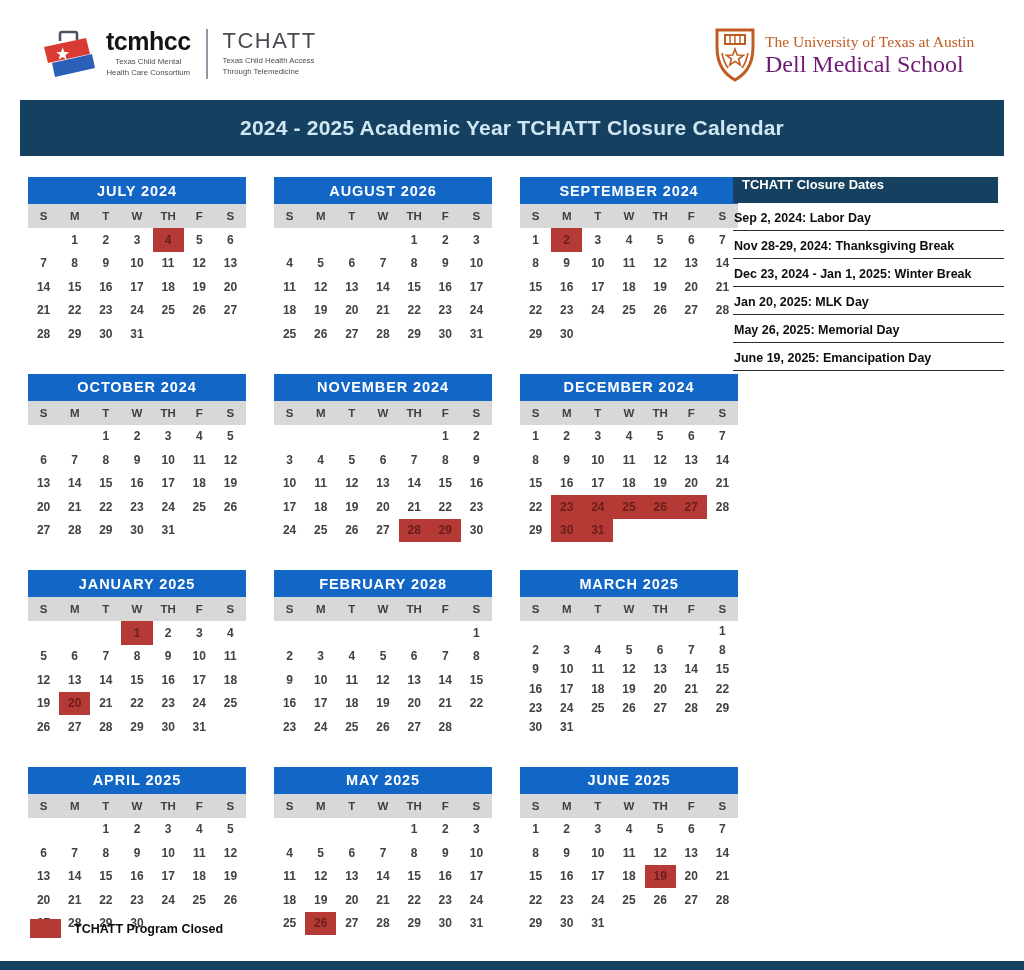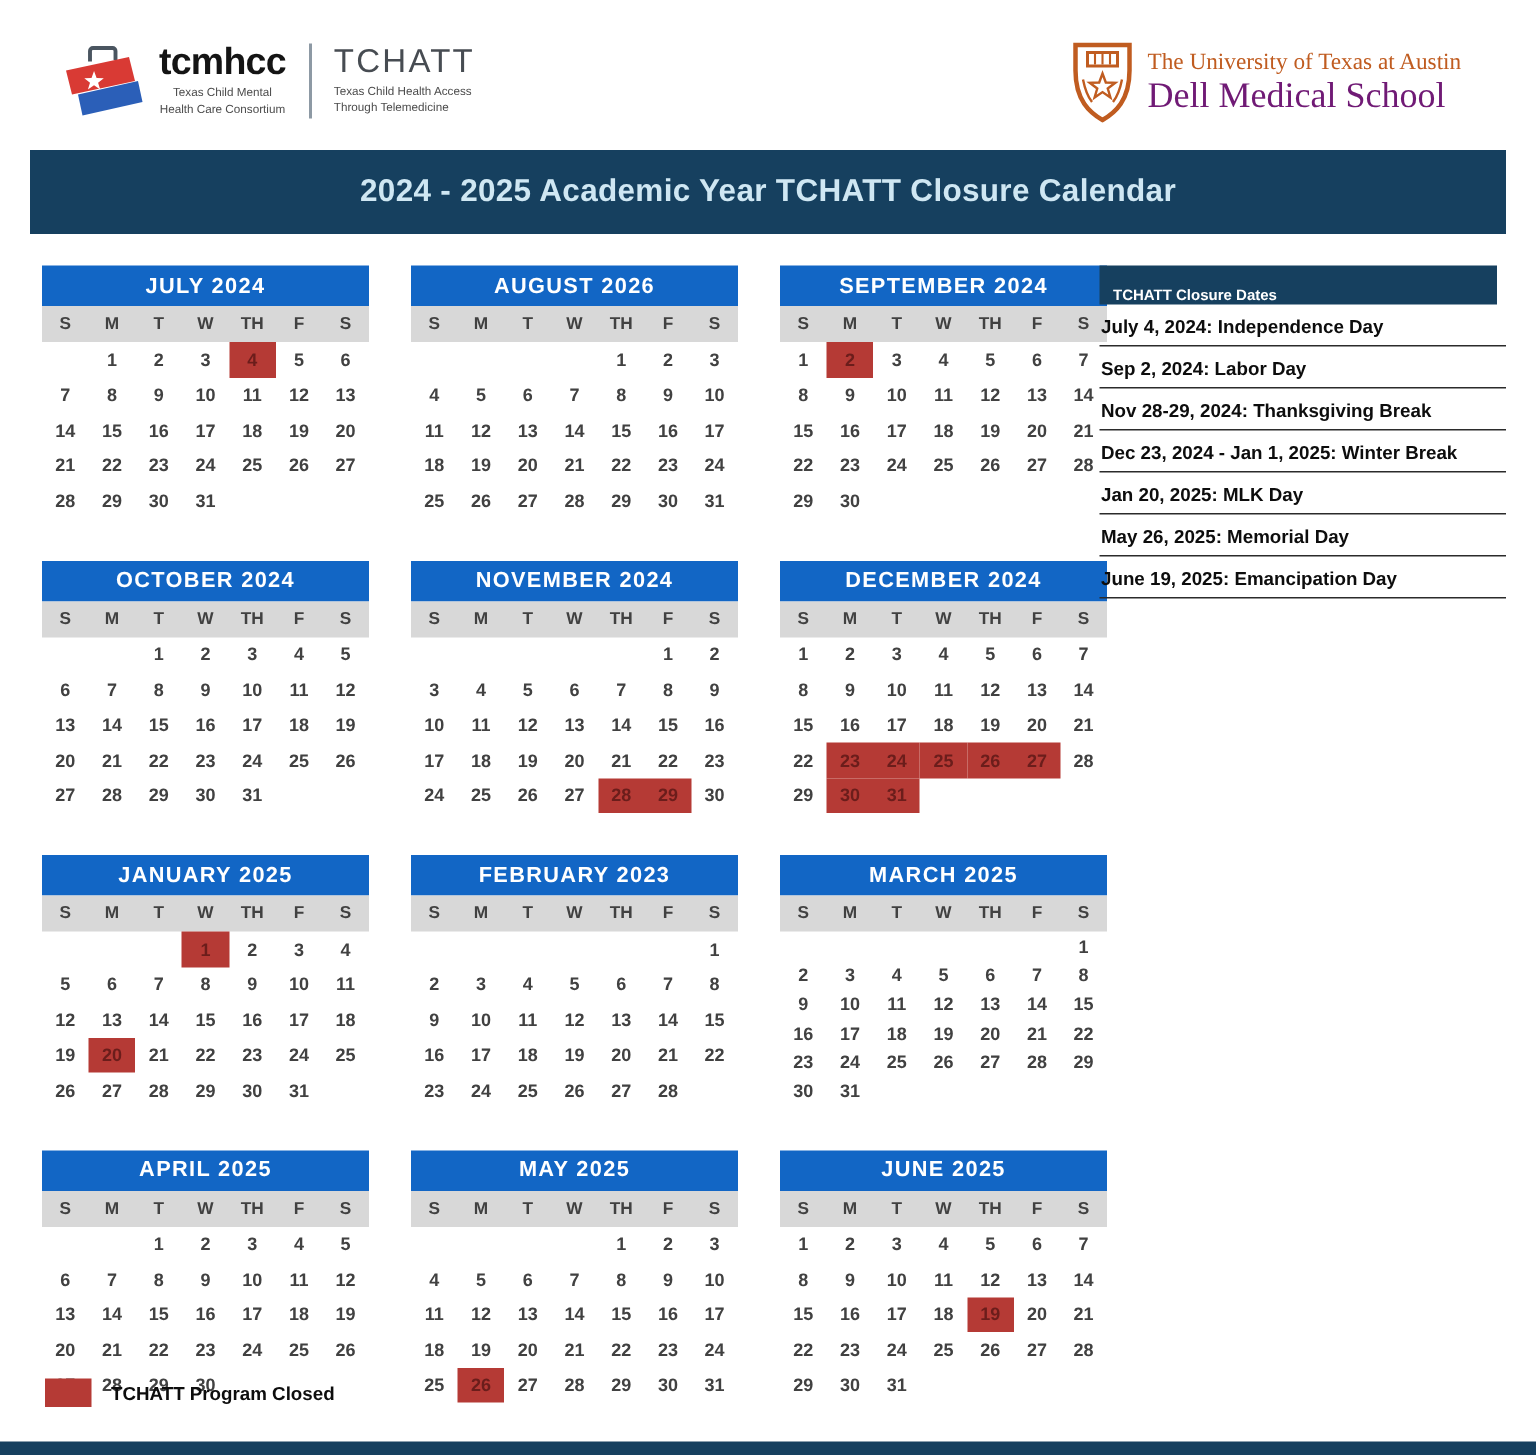--- a/index.html
+++ b/index.html
@@ -53,22 +53,22 @@
   .day {
     display:flex; align-items:center; justify-content:center;
     font-size:12px; font-weight:bold; color:#414141;
   }
   .day.closed { background:#b53a35; color:#6b1d1b; }
 
   
   .sidebar { position:absolute; left:733px; top:177px; width:271px; }
   .sidebar-header {
     height:26px; background:#16405f; color:#ffffff; width:265px;
-    display:flex; align-items:flex-end; padding-left:9px; box-sizing:border-box;
-    font-size:10px; font-weight:bold;
+    display:flex; align-items:flex-start; padding-left:9px; box-sizing:border-box;
+    font-size:13px; font-weight:bold;
   }
   .closure-item {
     font-size:12.5px; font-weight:bold; color:#0d0d0d;
     padding:8px 0 5px 1px; border-bottom:1.6px solid #2b2b2b;
   }
 
   
   .legend { position:absolute; left:30px; top:919px; display:flex; align-items:center; }
   .legend-swatch { width:31px; height:19px; background:#b53a35; }
   .legend-label { margin-left:13px; font-size:12.5px; font-weight:bold; color:#0d0d0d; }
@@ -481,21 +481,21 @@
         <div class="day">28</div>
         <div class="day">29</div>
         <div class="day">30</div>
         <div class="day">31</div>
         <div class="day"></div>
       </div>
   </div>
 
   <div class="month">
     <div class="month-header">
-      <span class="month-title">FEBRUARY 2023</span>
+      <span class="month-title">FEBRUARY 2028</span>
     </div>
     <div class="weekdays">
         <span>S</span>
         <span>M</span>
         <span>T</span>
         <span>W</span>
         <span>TH</span>
         <span>F</span>
         <span>S</span>
       </div>
@@ -752,21 +752,20 @@
         <div class="day"></div>
       </div>
   </div>
 </div>
 
 <div class="sidebar">
   <div class="sidebar-header">
     <span>TCHATT Closure Dates</span>
   </div>
   <div id="closure-list">
-      <div class="closure-item">July 4, 2024: Independence Day</div>
       <div class="closure-item">Sep 2, 2024: Labor Day</div>
       <div class="closure-item">Nov 28-29, 2024: Thanksgiving Break</div>
       <div class="closure-item">Dec 23, 2024 - Jan 1, 2025: Winter Break</div>
       <div class="closure-item">Jan 20, 2025: MLK Day</div>
       <div class="closure-item">May 26, 2025: Memorial Day</div>
       <div class="closure-item">June 19, 2025: Emancipation Day</div>
     </div>
 </div>
 
 <div class="legend">

